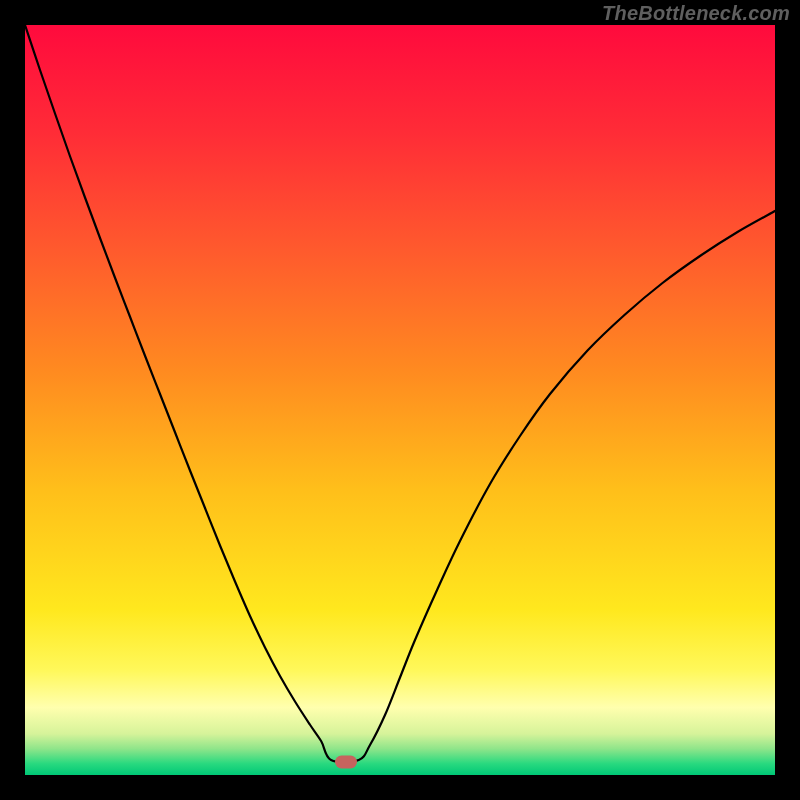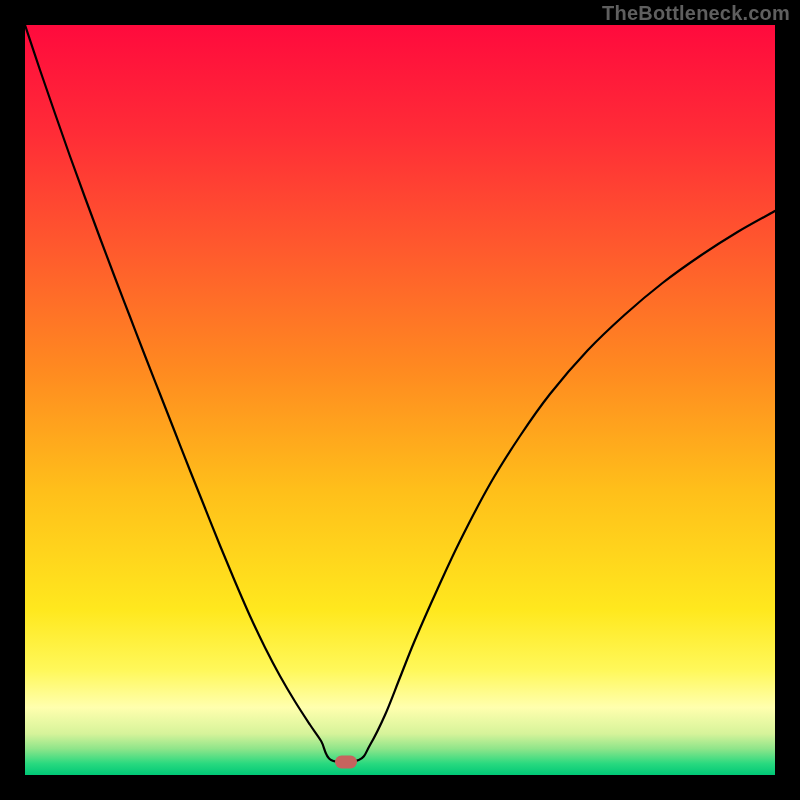--- a/index.html
+++ b/index.html
@@ -10,20 +10,21 @@
     background: #000;
     overflow: hidden;
   }
   .frame {
     position: absolute;
     left: 0;
     top: 0;
     width: 800px;
     height: 800px;
     background: #000;
+    font-style: italic;
   }
   .plot-area {
     position: absolute;
     left: 25px;
     top: 25px;
     width: 750px;
     height: 750px;
     overflow: hidden;
   }
   .gradient {

